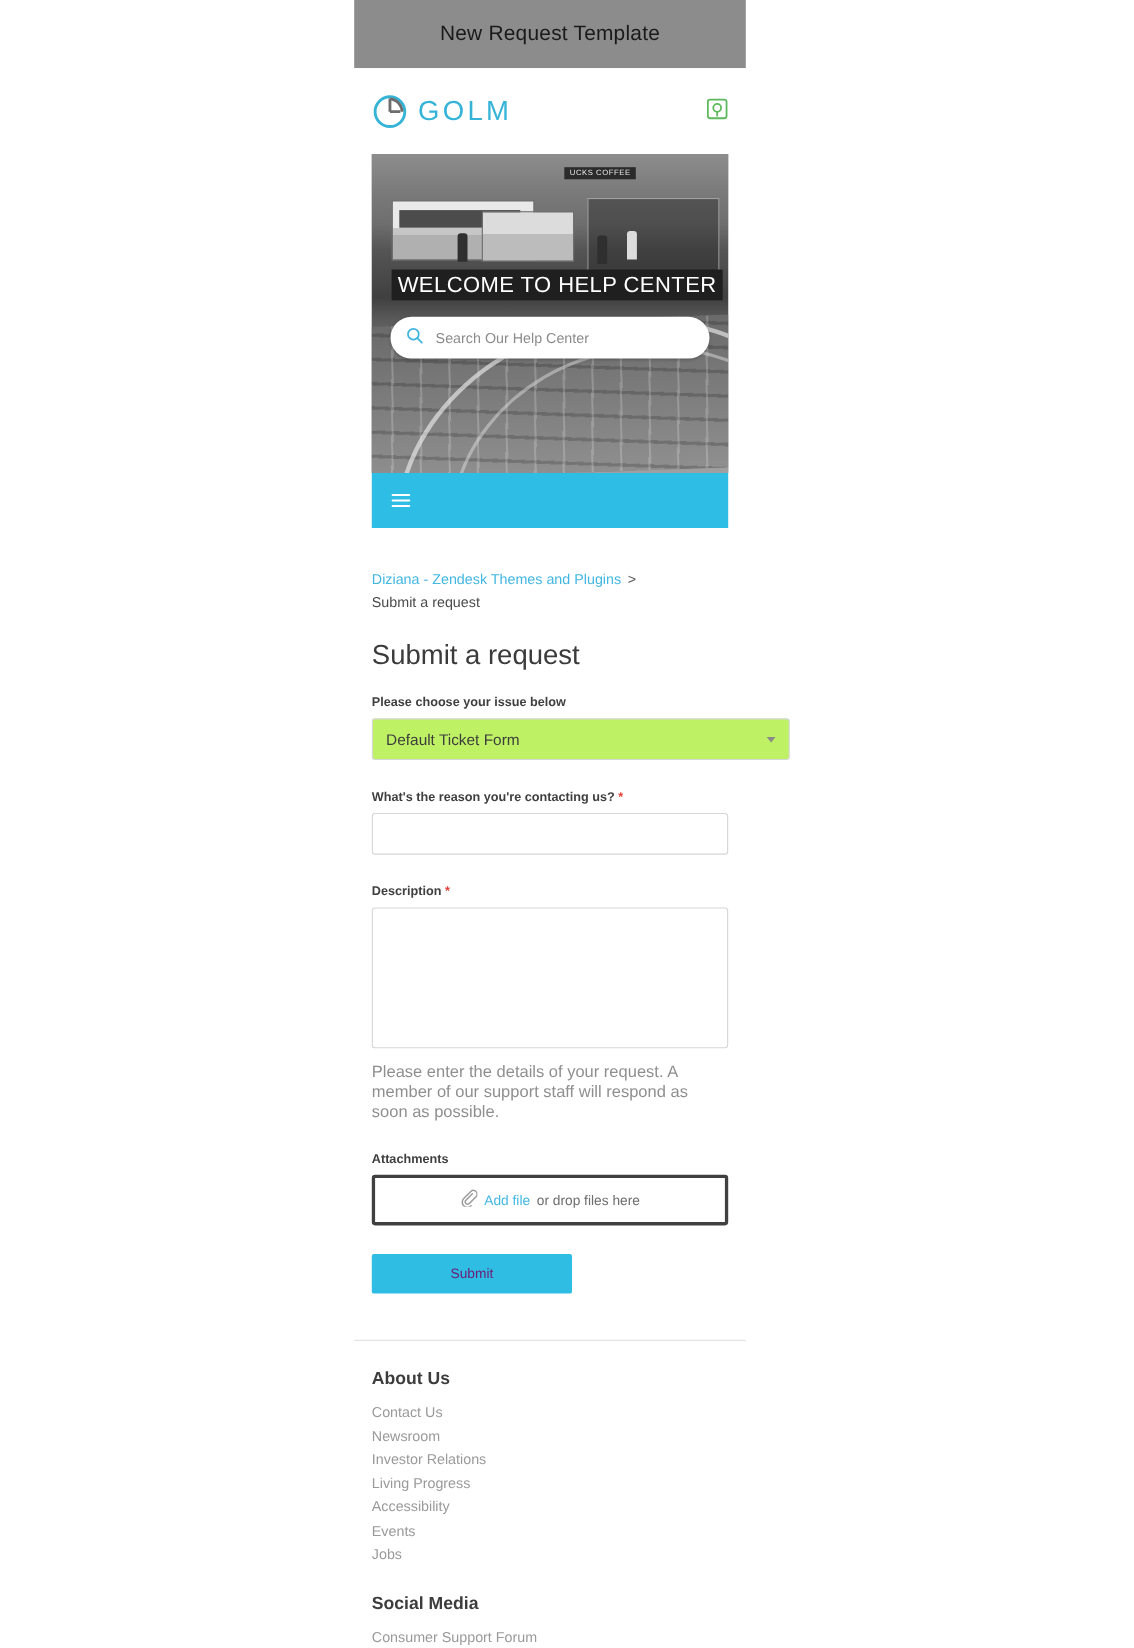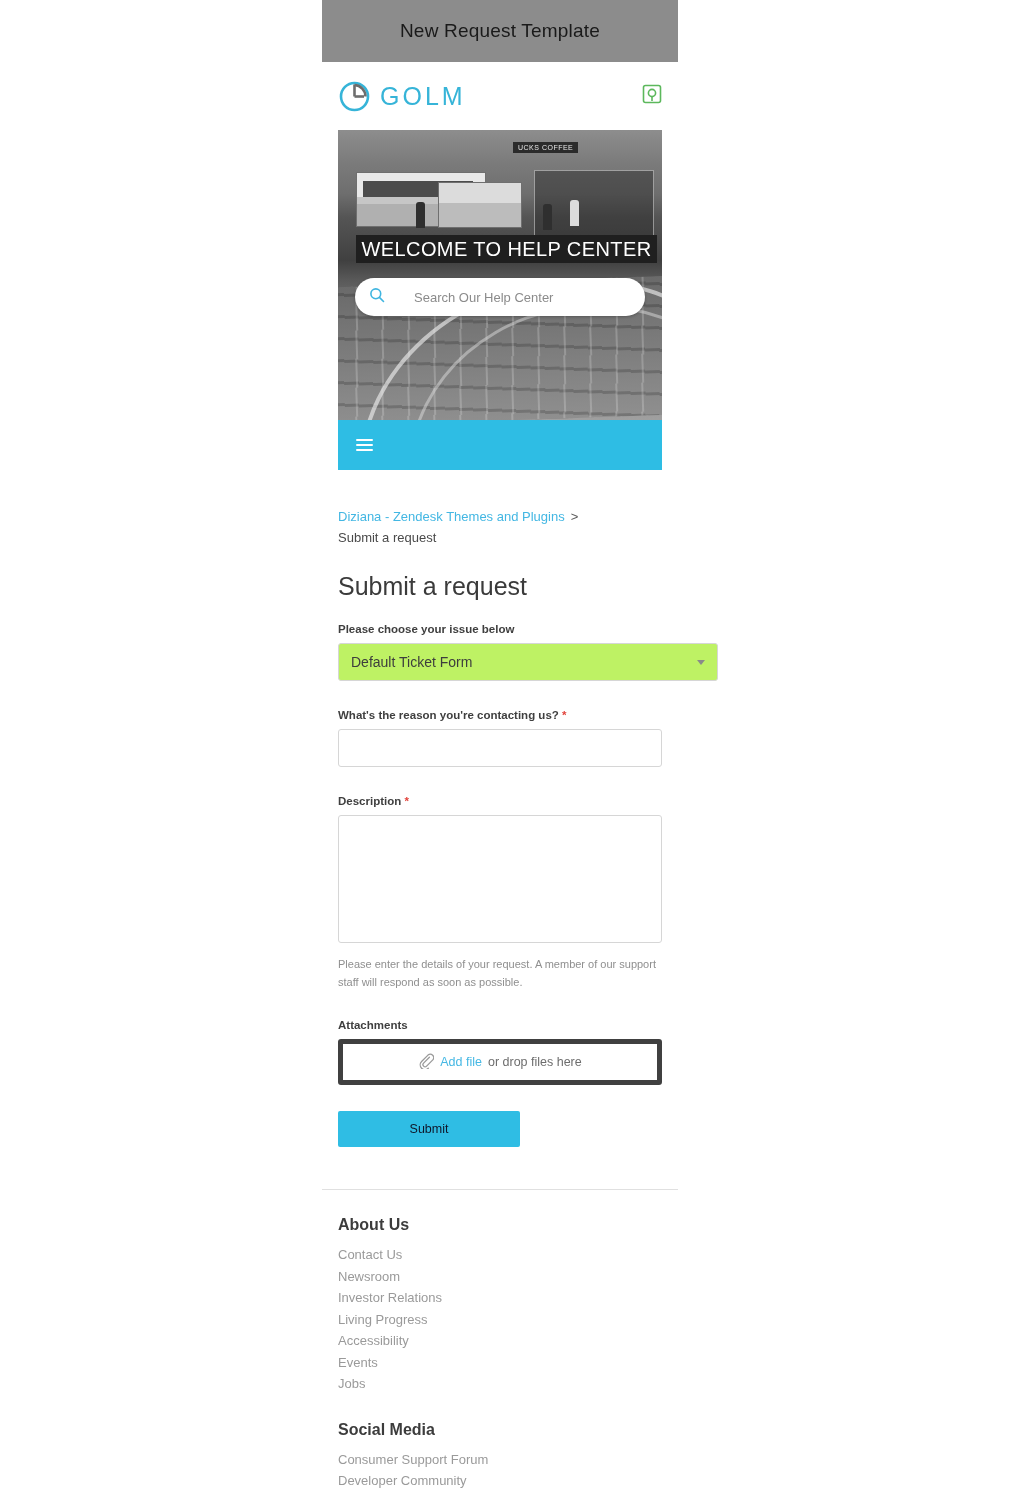--- a/index.html
+++ b/index.html
@@ -41,21 +41,21 @@
     left: 322px;
     top: 62px;
     width: 356px;
     height: 1436px;
     background: #ffffff;
   }
 
   
   .site-header {
     position: relative;
-    height: 68px;
+    height: 78px;
     display: flex;
     align-items: center;
     padding: 0 16px 0 16px;
   }
   .logo-wrap {
     display: flex;
     align-items: center;
     gap: 9px;
   }
   .logo-mark {
@@ -205,21 +205,21 @@
     align-items: center;
     padding: 0 14px;
     box-shadow: 0 1px 3px rgba(0,0,0,.25);
   }
   .hero-search input {
     border: none;
     outline: none;
     font-size: 13px;
     color: #444;
     width: 100%;
-    margin-left: 27px;
+    margin-left: 9px;
     background: transparent;
     font-family: "Liberation Sans", sans-serif;
   }
   .hero-search input::placeholder { color: #8b8b8b; }
 
   
   .navbar {
     margin: 0 16px;
     width: 324px;
     height: 50px;
@@ -309,48 +309,48 @@
     border-radius: 3px;
     background: #fff;
     padding: 8px 10px;
     font-size: 14px;
     color: #333;
     outline: none;
     resize: none;
     font-family: "Liberation Sans", sans-serif;
   }
   .hint {
-    font-size: 11px;
+    font-size: 15px;
     color: #8f8f8f;
     line-height: 18px;
     margin-top: 8px;
     width: 320px;
   }
   .drop-zone {
     width: 324px;
     height: 46px;
-    border: 5px solid #404040;
+    border: 3px solid #404040;
     border-radius: 3px;
     display: flex;
     align-items: center;
     justify-content: center;
     font-size: 12.5px;
     color: #6d6d6d;
     gap: 6px;
     background: #fff;
   }
   .drop-zone .addfile { color: #45b8e4; }
   .clip-icon { color: #9a9a9a; font-size: 15px; }
 
   .submit-btn {
     margin-top: 26px;
     width: 182px;
     height: 36px;
     background: #2fbde4;
-    color: #0f172a;
+    color: #701a75;
     border: none;
     border-radius: 2px;
     font-size: 12.5px;
     cursor: pointer;
     font-family: "Liberation Sans", sans-serif;
     text-align: center;
   }
 
   
   .footer-divider {

